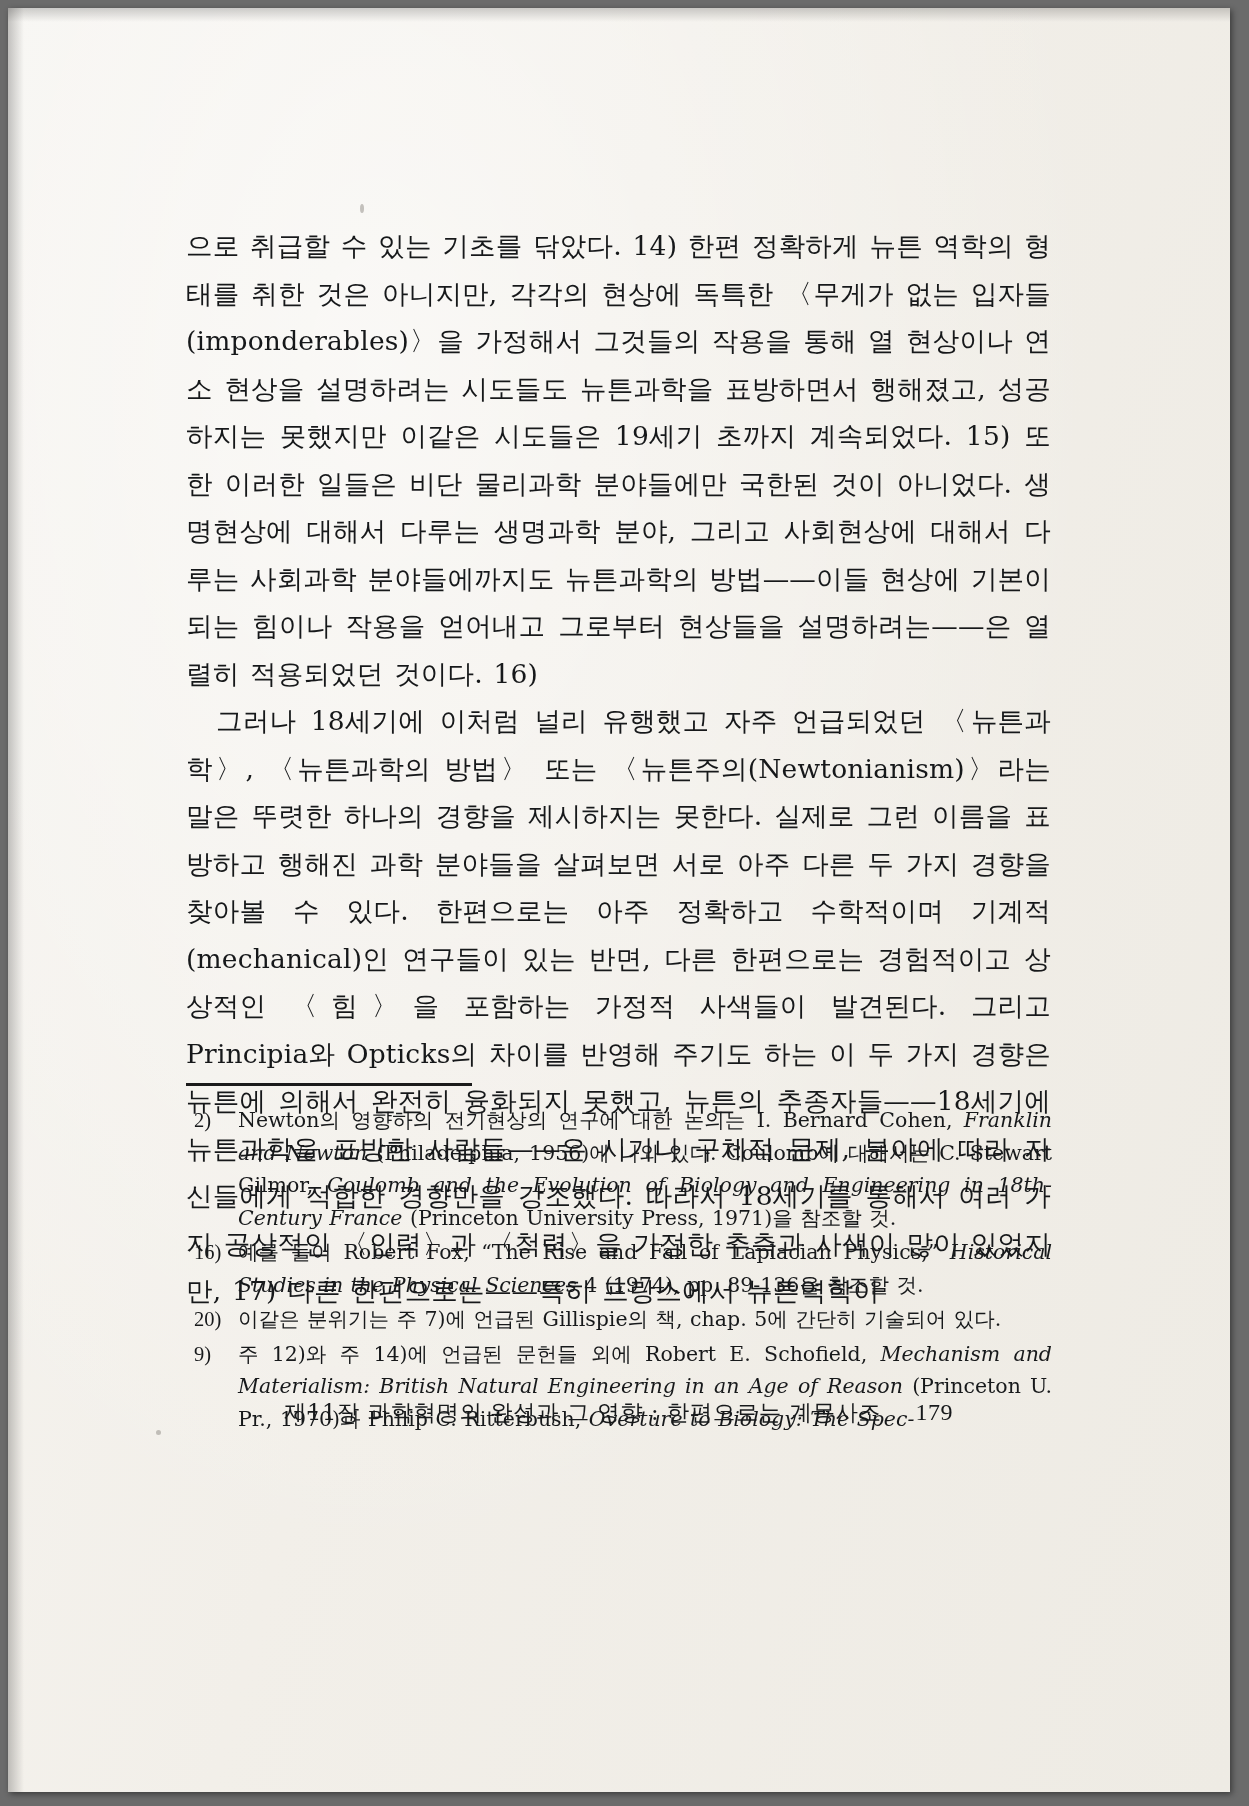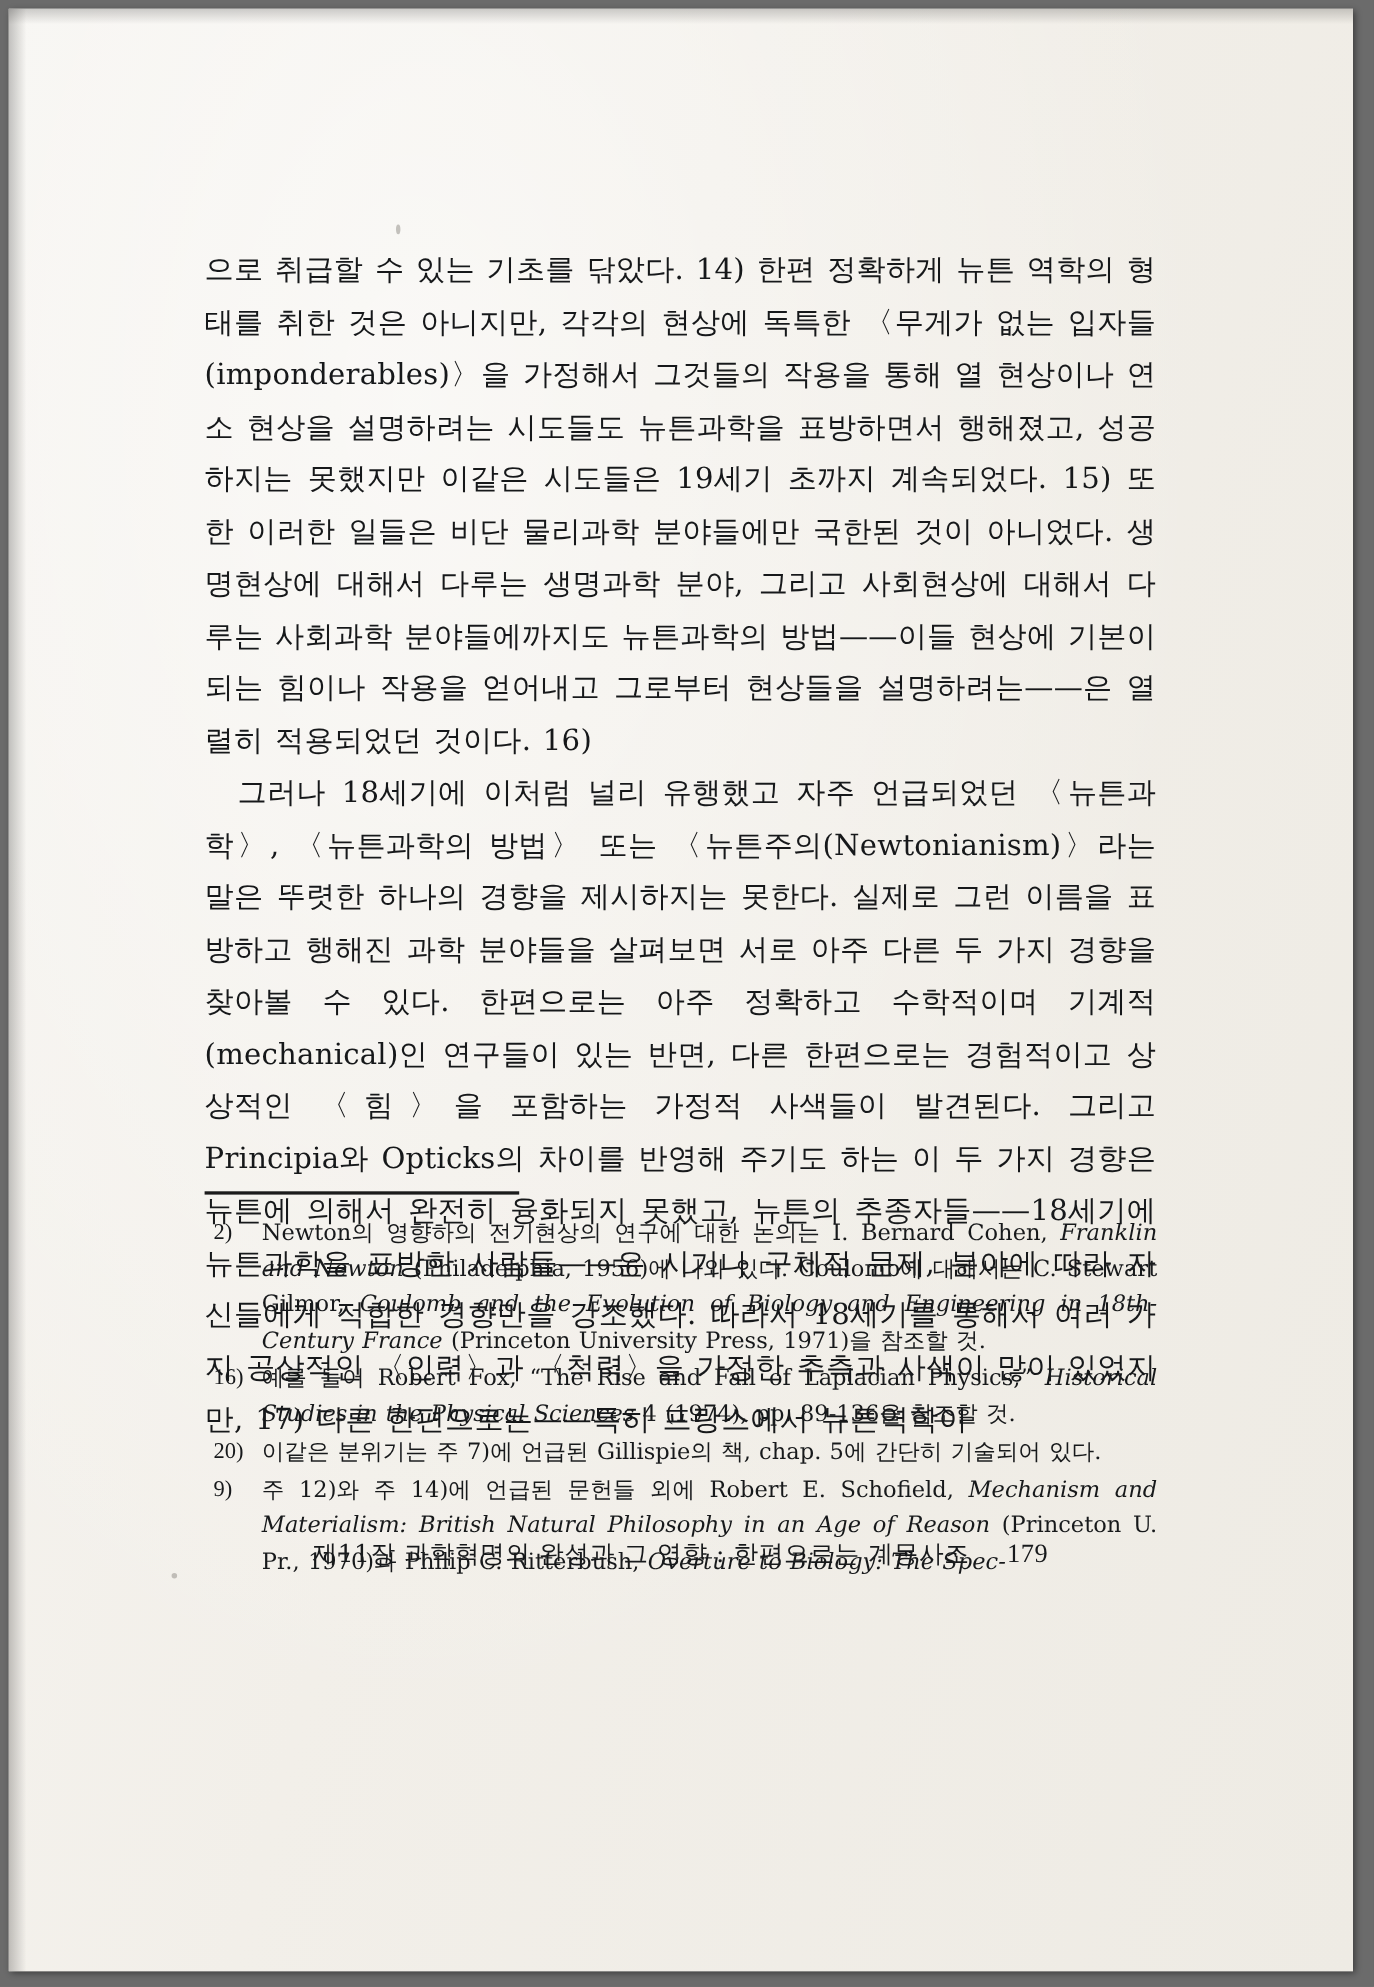--- a/index.html
+++ b/index.html
@@ -159,21 +159,21 @@
         <div class="note">
           <span class="marker">16)</span>
           <span>예를 들어 Robert Fox, “The Rise and Fall of Laplacian Physics,” <i>Historical Studies in the Physical Sciences</i> 4 (1974), pp. 89-136을 참조할 것.</span>
         </div>
         <div class="note">
           <span class="marker">20)</span>
           <span>이같은 분위기는 주 7)에 언급된 Gillispie의 책, chap. 5에 간단히 기술되어 있다.</span>
         </div>
         <div class="note">
           <span class="marker">9)</span>
-          <span>주 12)와 주 14)에 언급된 문헌들 외에 Robert E. Schofield, <i>Mechanism and Materialism: British Natural Philosophy in an Age of Reason</i> (Princeton U. Pr., 1970)과 Philip C. Ritterbush, <i>Overture to Biology: The Spec-</i></span>
+          <span>주 12)와 주 14)에 언급된 문헌들 외에 Robert E. Schofield, <i>Mechanism and Materialism: British Natural Engineering in an Age of Reason</i> (Princeton U. Pr., 1970)과 Philip C. Ritterbush, <i>Overture to Biology: The Spec-</i></span>
         </div>
       </div>
 
       <div class="footer">
         <span>제11장  과학혁명의 완성과 그 영향 : 한편으로는 계몽사조</span><span class="page-no">179</span>
       </div>
 
       <div class="speck" style="left:148px; top:1422px; width:5px; height:5px;"></div>
       <div class="speck" style="left:352px; top:196px; width:4px; height:9px;"></div>
     </div>

